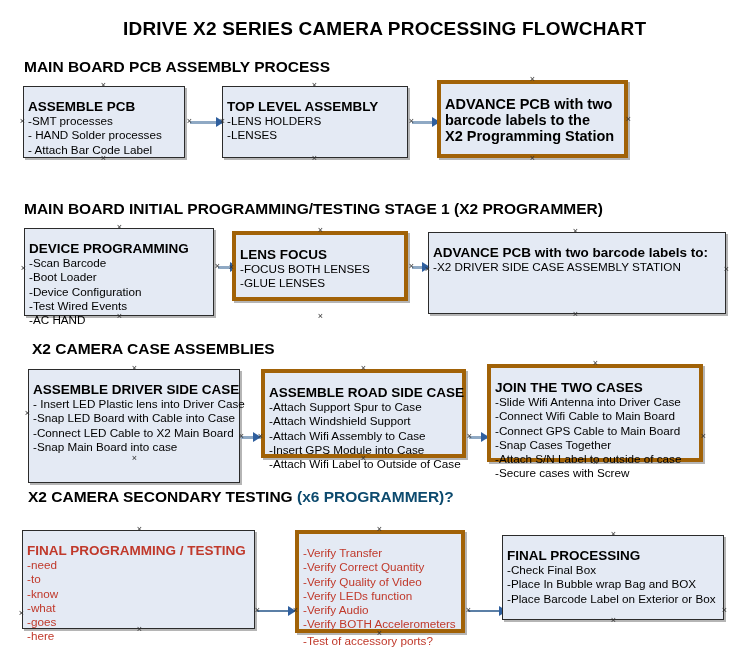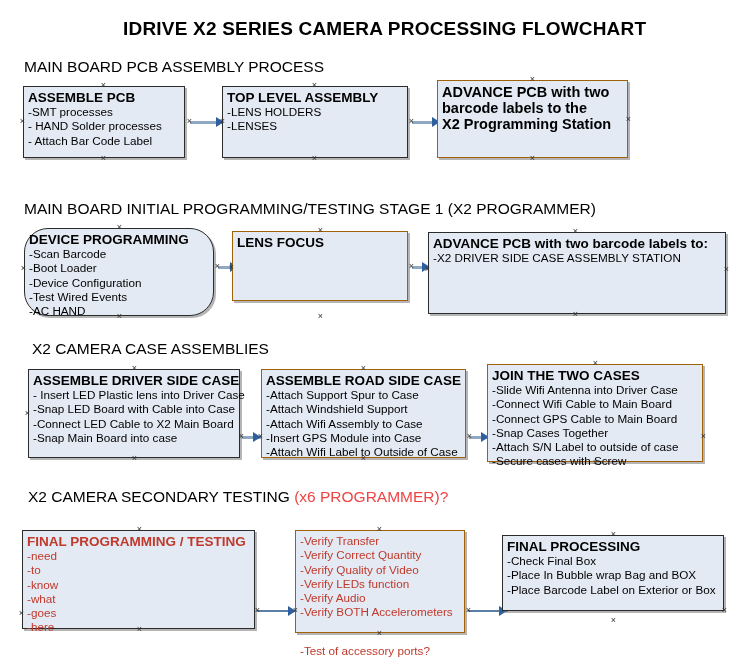--- a/index.html
+++ b/index.html
@@ -23,55 +23,55 @@
   
   .doc-title {
     position: absolute;
     font-weight: bold;
     font-size: 19px;
     letter-spacing: 0.2px;
     white-space: nowrap;
   }
   .section-title {
     position: absolute;
-    font-weight: normal;
+    font-weight: bold;
     font-size: 15.5px;
     letter-spacing: 0px;
     white-space: nowrap;
   }
   .section-title .red {
-    color: #ef4444;
+    color: #0c4a6e;
   }
 
   
   .node {
     position: absolute;
     box-sizing: border-box;
     background: #e4eaf4;
     border: 1px solid #2b2b2b;
     box-shadow: 2px 2px 0 rgba(120,120,120,0.55);
   }
   .node.gray-edge {
-    border: 1px solid #a16207;
+    border: 4px solid #a16207;
   }
   .node .title {
     font-weight: bold;
     font-size: 13.5px;
     line-height: 15px;
     white-space: nowrap;
   }
   .node .lines {
     font-size: 11.7px;
     line-height: 14.3px;
   }
   .node .lines div {
     white-space: nowrap;
   }
   .node .body {
-    padding: 3px 0 0 4px;
+    padding: 12px 0 0 4px;
   }
   .node.red .title,
   .node.red .lines {
     color: #c0392b;
   }
   .node .overflow-line {
     position: absolute;
     left: 4px;
     font-size: 11.7px;
     line-height: 14.3px;
@@ -162,21 +162,21 @@
       <div class="title">barcode labels to the</div>
       <div class="title"> X2 Programming Station</div>
     </div>
   </div>
   <div class="handle" style="left:529px; top:76px;"></div>
   <div class="handle" style="left:529px; top:155px;"></div>
   <div class="handle" style="left:625px; top:116px;"></div>
 
   <div class="section-title" style="left:24px; top:200px;">MAIN BOARD INITIAL PROGRAMMING/TESTING STAGE 1 (X2 PROGRAMMER)</div>
 
-  <div class="node" style="left:24px; top:228px; width:190px; height:88px;border-radius:24px;">
+  <div class="node" style="left:24px; top:228px; width:190px; height:88px;">
     <div class="body">
       <div class="title">DEVICE PROGRAMMING</div>
       <div class="lines">
         <div>-Scan Barcode</div>
         <div>-Boot Loader</div>
         <div>-Device Configuration</div>
         <div>-Test Wired Events</div>
         <div>-AC HAND</div>
       </div>
     </div>
@@ -185,20 +185,24 @@
   <div class="handle" style="left:116px; top:313px;"></div>
   <div class="handle" style="left:20px; top:265px;"></div>
 
   <div class="conn" style="left:218px; top:266px; width:24px;"></div>
   <div class="arrow" style="left:230px; top:262px;"></div>
   <div class="handle" style="left:214px; top:263px;"></div>
 
   <div class="node gray-edge" style="left:232px; top:231px; width:176px; height:70px;">
     <div class="body">
       <div class="title">LENS FOCUS</div>
+      <div class="lines">
+        <div>-FOCUS BOTH LENSES</div>
+        <div>-GLUE LENSES</div>
+      </div>
     </div>
   </div>
   <div class="handle" style="left:317px; top:227px;"></div>
   <div class="handle" style="left:317px; top:313px;"></div>
   <div class="handle" style="left:228px; top:264px;"></div>
 
   <div class="conn" style="left:412px; top:266px; width:20px;"></div>
   <div class="arrow" style="left:422px; top:262px;"></div>
   <div class="handle" style="left:408px; top:263px;"></div>
 
@@ -210,21 +214,21 @@
       </div>
     </div>
   </div>
   <div class="handle" style="left:572px; top:228px;"></div>
   <div class="handle" style="left:572px; top:311px;"></div>
   <div class="handle" style="left:424px; top:266px;"></div>
   <div class="handle" style="left:723px; top:266px;"></div>
 
   <div class="section-title" style="left:32px; top:340px;">X2 CAMERA CASE ASSEMBLIES</div>
 
-  <div class="node" style="left:28px; top:369px; width:212px; height:89px;">
+  <div class="node" style="left:28px; top:369px; width:212px; height:114px;">
     <div class="body">
       <div class="title">ASSEMBLE DRIVER SIDE CASE</div>
       <div class="lines">
         <div>- Insert LED Plastic lens into Driver Case</div>
         <div>-Snap LED Board with Cable into Case</div>
         <div>-Connect LED Cable to X2 Main Board</div>
         <div>-Snap Main Board into case</div>
       </div>
     </div>
   </div>
@@ -302,31 +306,31 @@
     <div class="body">
       <div class="lines">
         <div>-Verify Transfer</div>
         <div>-Verify Correct Quantity</div>
         <div>-Verify Quality of Video</div>
         <div>-Verify LEDs function</div>
         <div>-Verify Audio</div>
         <div>-Verify BOTH Accelerometers</div>
       </div>
     </div>
-    <div class="overflow-line" style="top:113px;">-Test of accessory ports?</div>
+    <div class="overflow-line" style="top:100px;">-Test of accessory ports?</div>
   </div>
   <div class="handle" style="left:376px; top:526px;"></div>
   <div class="handle" style="left:376px; top:630px;"></div>
   <div class="handle" style="left:292px; top:607px;"></div>
 
   <div class="conn dark" style="left:468px; top:610px; width:40px;"></div>
   <div class="arrow" style="left:499px; top:606px;"></div>
   <div class="handle" style="left:465px; top:607px;"></div>
 
-  <div class="node" style="left:502px; top:535px; width:222px; height:76px;">
+  <div class="node" style="left:502px; top:535px; width:222px; height:85px;">
     <div class="body">
       <div class="title">FINAL PROCESSING</div>
       <div class="lines">
         <div>-Check Final Box</div>
         <div>-Place In Bubble wrap Bag and BOX</div>
         <div>-Place Barcode Label on Exterior or Box</div>
       </div>
     </div>
   </div>
   <div class="handle" style="left:610px; top:531px;"></div>

